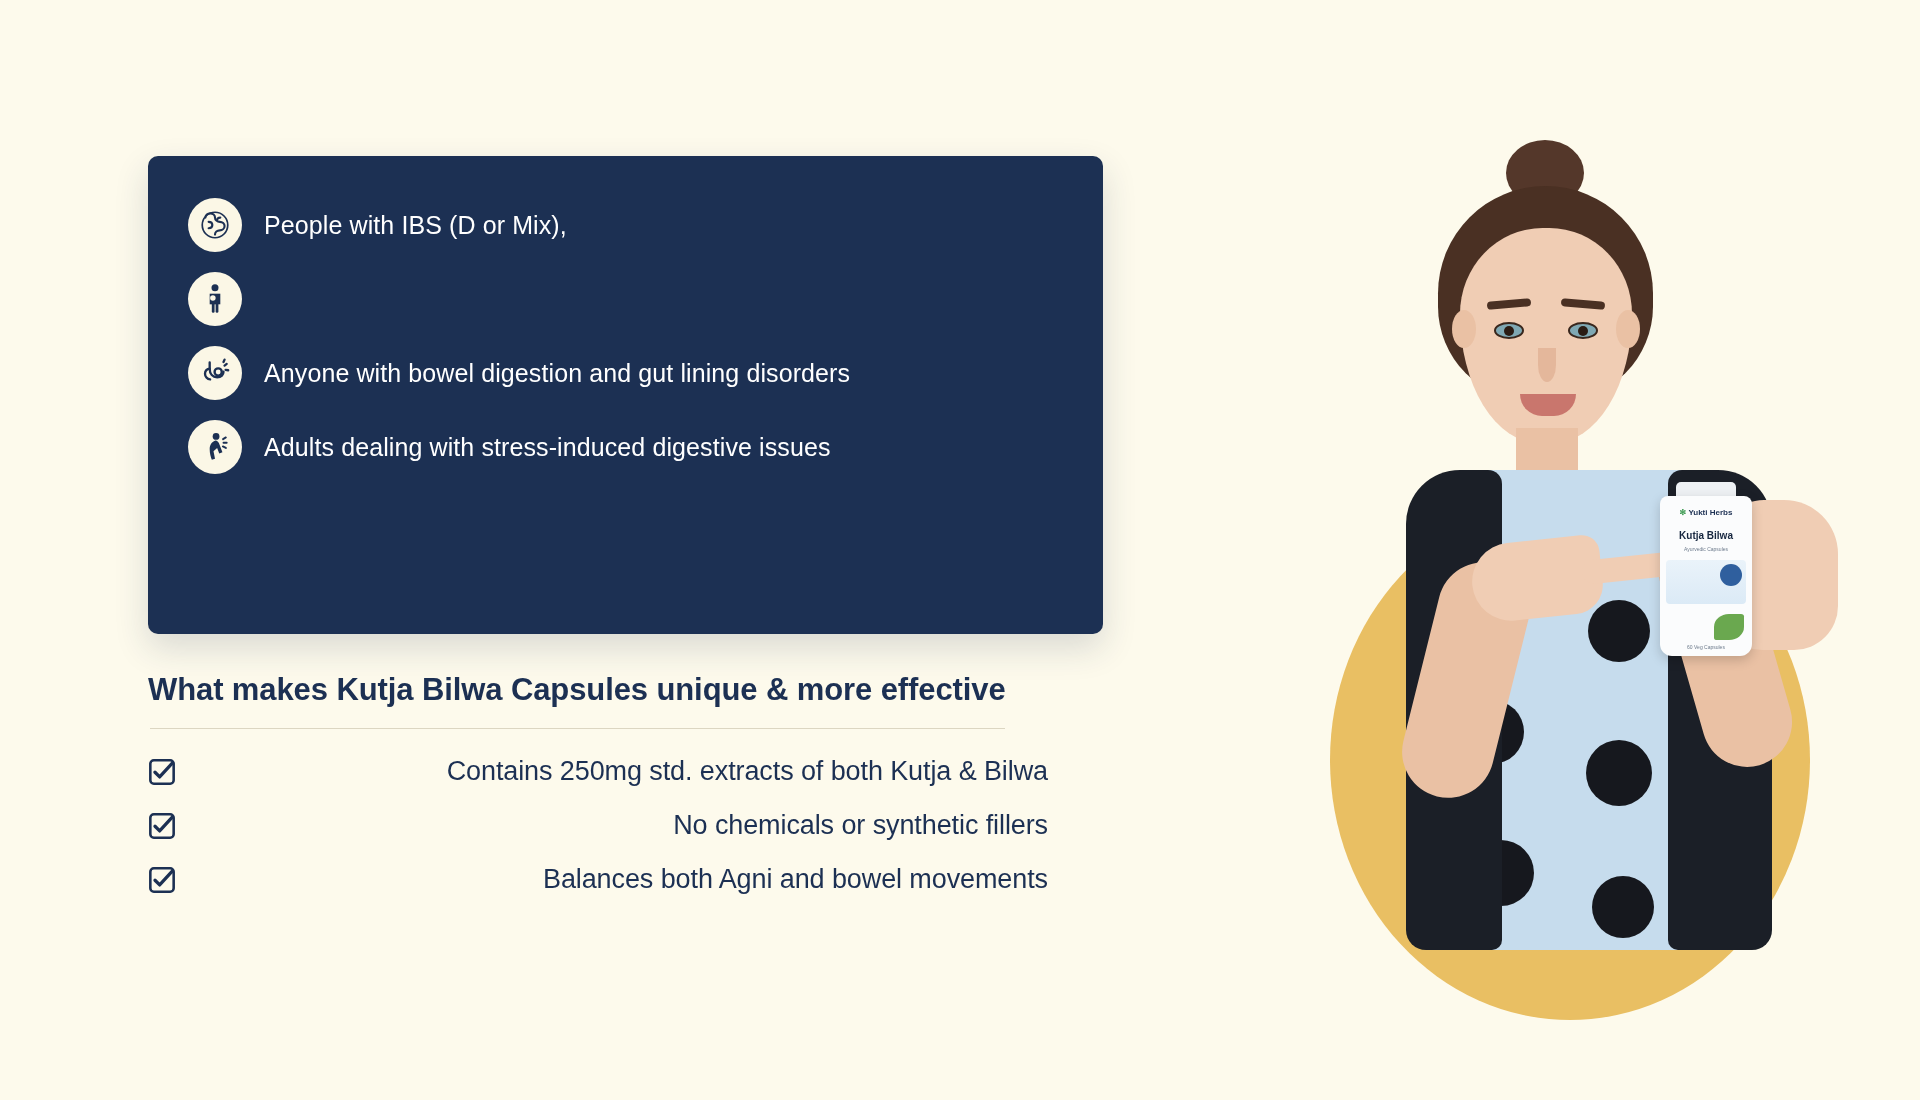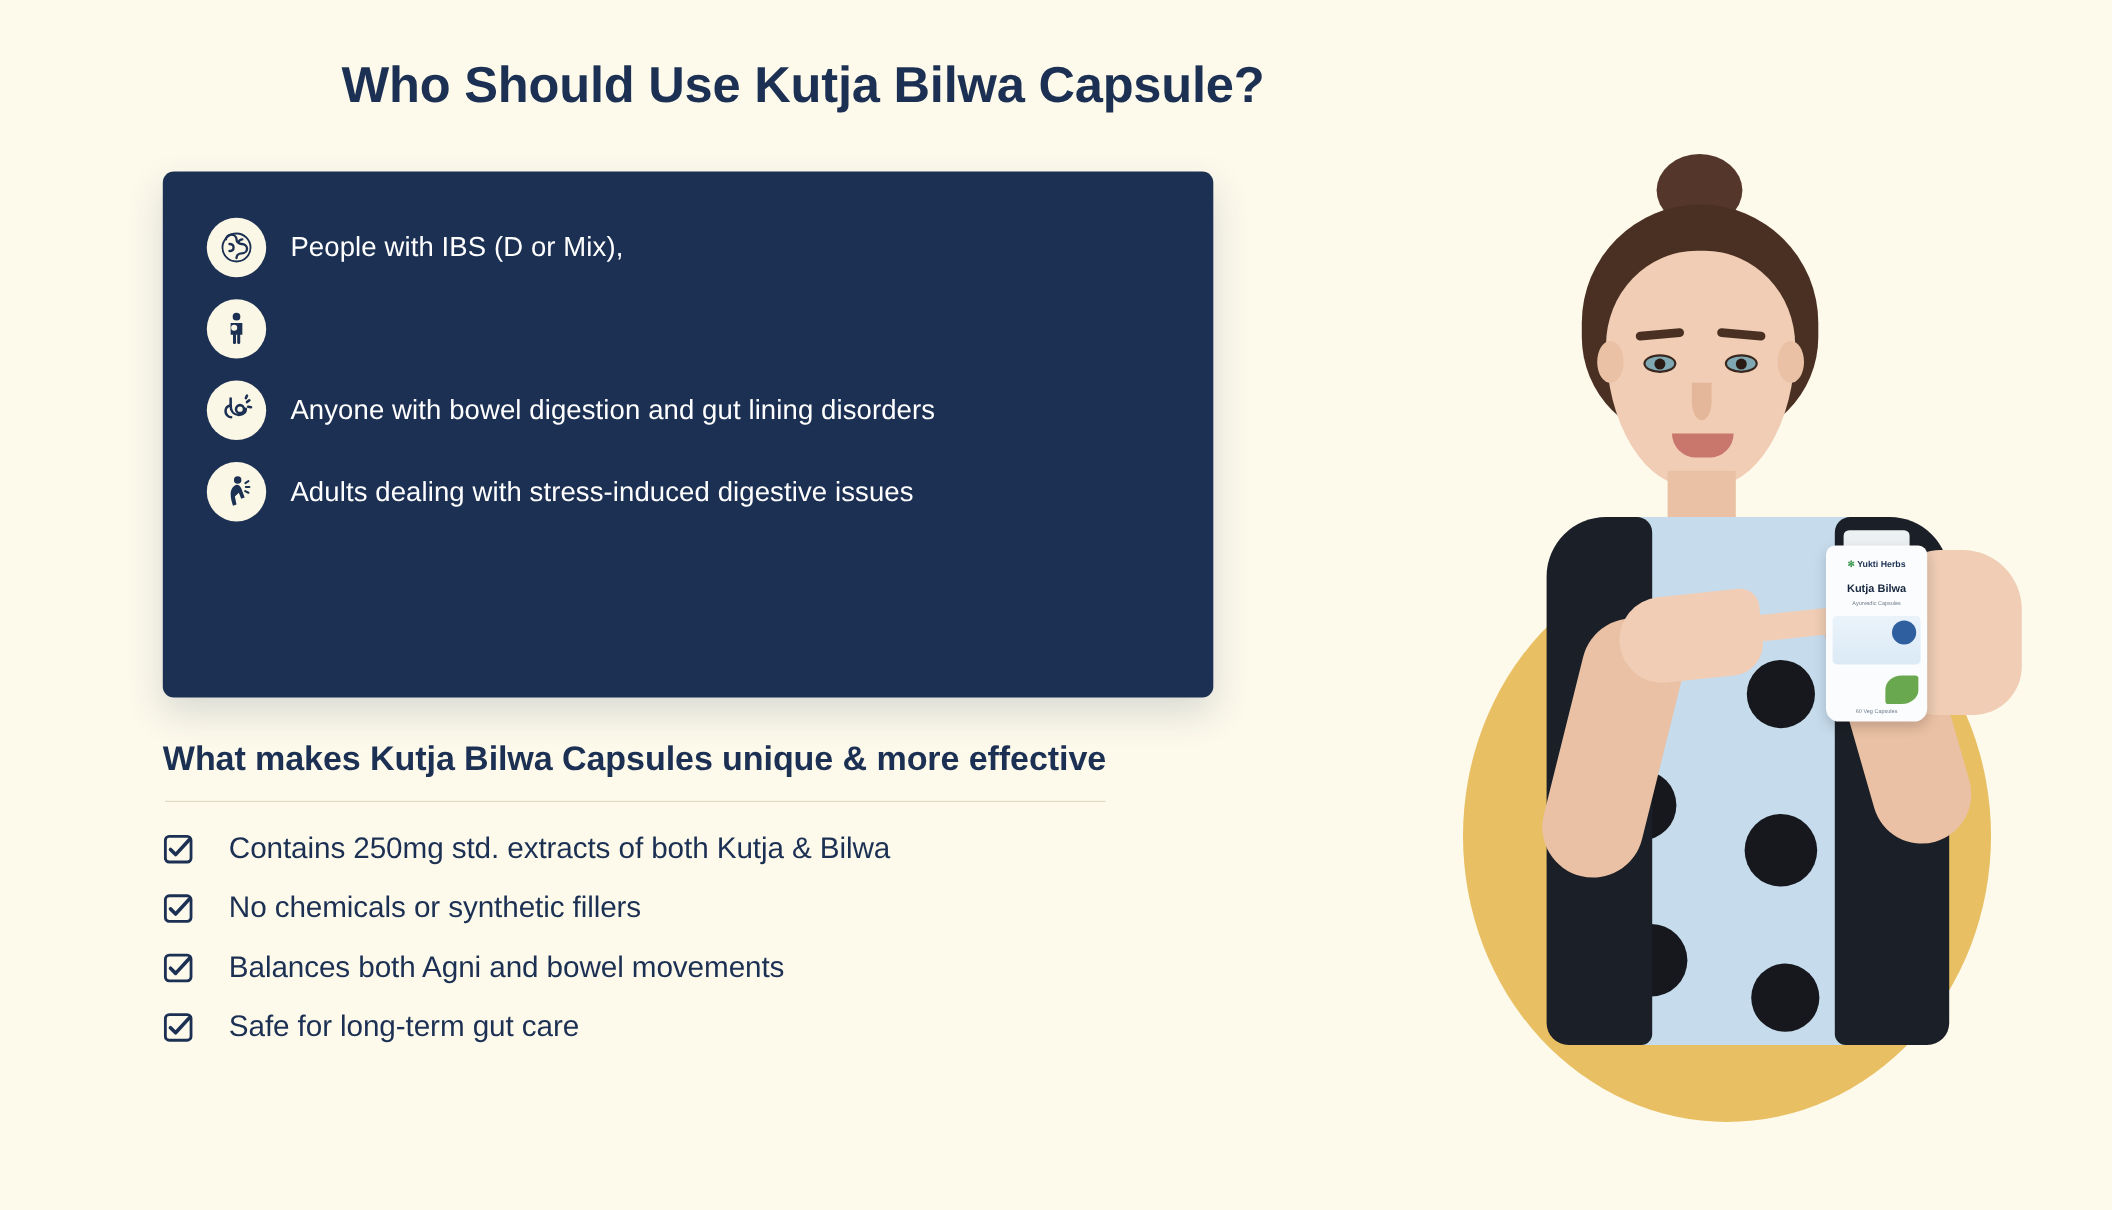--- a/index.html
+++ b/index.html
@@ -111,21 +111,22 @@
     top: 756px;
     width: 900px;
     display: flex;
     flex-direction: column;
     gap: 23px;
   }
 
   .check-row {
     display: flex;
     align-items: center;
-    gap: 32px;
+    gap: 16px;
+    justify-content: space-between;
   }
 
   .check-box { flex: 0 0 auto; width: 28px; height: 28px; display: block; }
 
   .check-text {
     font-size: 27px;
     color: #1c3053;
     font-weight: 500;
     letter-spacing: -0.1px;
     white-space: nowrap;
@@ -303,23 +304,20 @@
   .bottle-footer {
     position: absolute; bottom: 6px; left: 0; width: 100%;
     text-align: center; font-size: 5px; color: #6d7b8c;
   }
 </style>
 </head>
 <body>
 
 <div class="page">
 
-  <h1 class="page-title">
-    <span>Who Should Use </span><span class="strong">Kutja Bilwa</span><span> Capsule?</span>
-  </h1>
 
   <div class="dark-card">
 
     <div class="dark-row">
       <span class="badge">
         <svg viewBox="0 0 32 32" fill="none" stroke="#1c3053" stroke-width="2" stroke-linecap="round">
           <path d="M7 9c0-2.2 2-4 4.5-4S16 6.8 16 9s2 4 4.5 4S25 14.8 25 17s-2 4-4.5 4S16 22.8 16 25"></path>
           <path d="M10 13c2 0 3.5 1.2 3.5 3S12 19 10 19"></path>
           <path d="M21 9c-1.6 0-3 1-3 2.4"></path>
           <circle cx="16" cy="16" r="12" stroke-width="1.6"></circle>
@@ -392,27 +390,20 @@
     </div>
 
     <div class="check-row">
       <svg class="check-box" viewBox="0 0 24 24">
         <rect x="2" y="2" width="20" height="20" rx="3" fill="none" stroke="#1c3053" stroke-width="2.2"></rect>
         <path d="M6 12.2l4 4L21 4.2" fill="none" stroke="#1c3053" stroke-width="2.8" stroke-linecap="round" stroke-linejoin="round"></path>
       </svg>
       <span class="check-text">Balances both Agni and bowel movements</span>
     </div>
 
-    <div class="check-row">
-      <svg class="check-box" viewBox="0 0 24 24">
-        <rect x="2" y="2" width="20" height="20" rx="3" fill="none" stroke="#1c3053" stroke-width="2.2"></rect>
-        <path d="M6 12.2l4 4L21 4.2" fill="none" stroke="#1c3053" stroke-width="2.8" stroke-linecap="round" stroke-linejoin="round"></path>
-      </svg>
-      <span class="check-text">Safe for long-term gut care</span>
-    </div>
 
   </div>
 
   <div class="photo-area">
 
     <div class="ellipse-accent"></div>
 
     <div class="person">
       <div class="hair-bun"></div>
       <div class="hair"></div>

